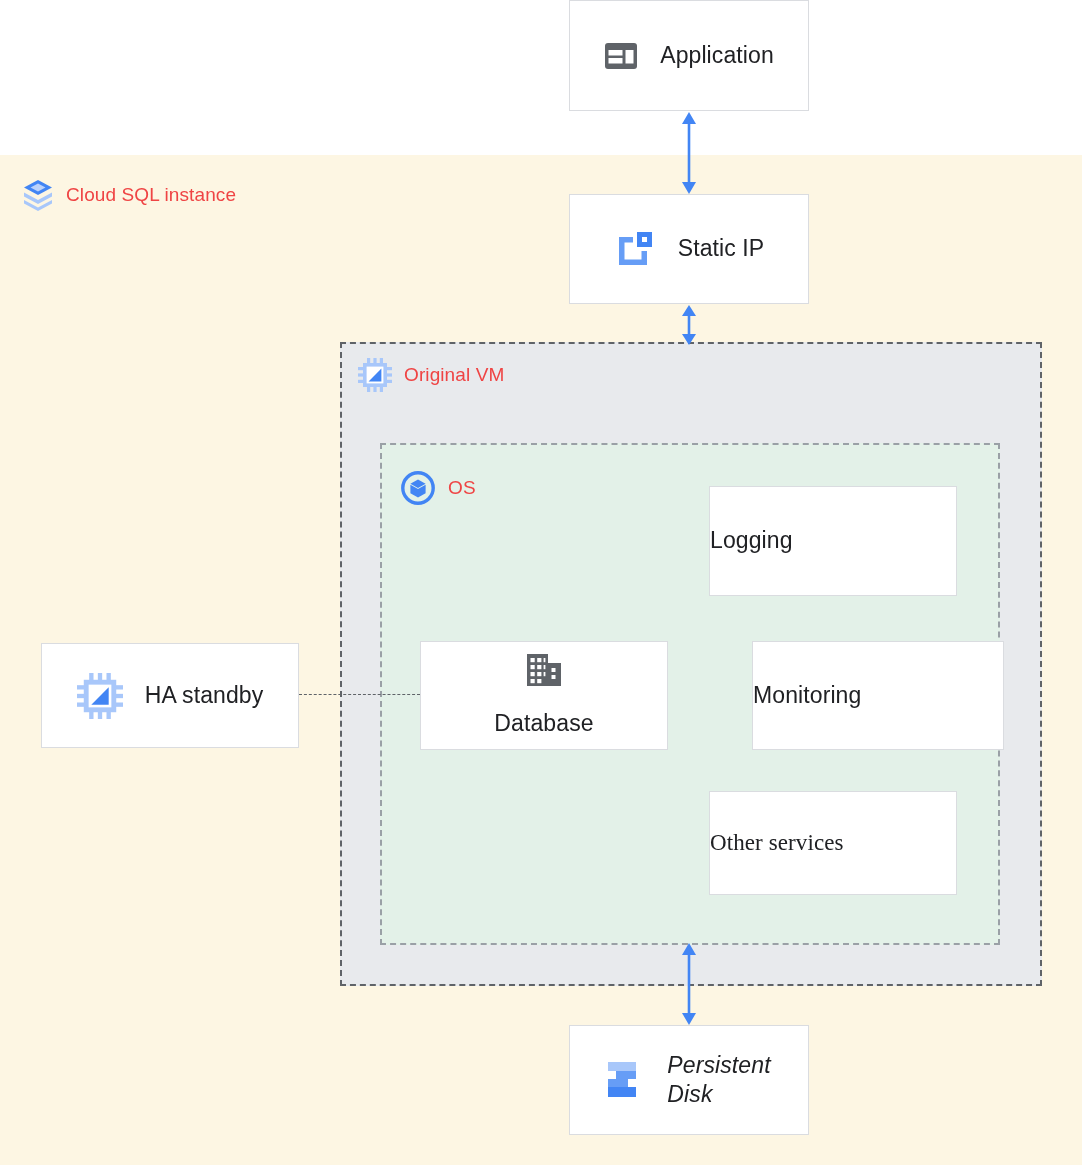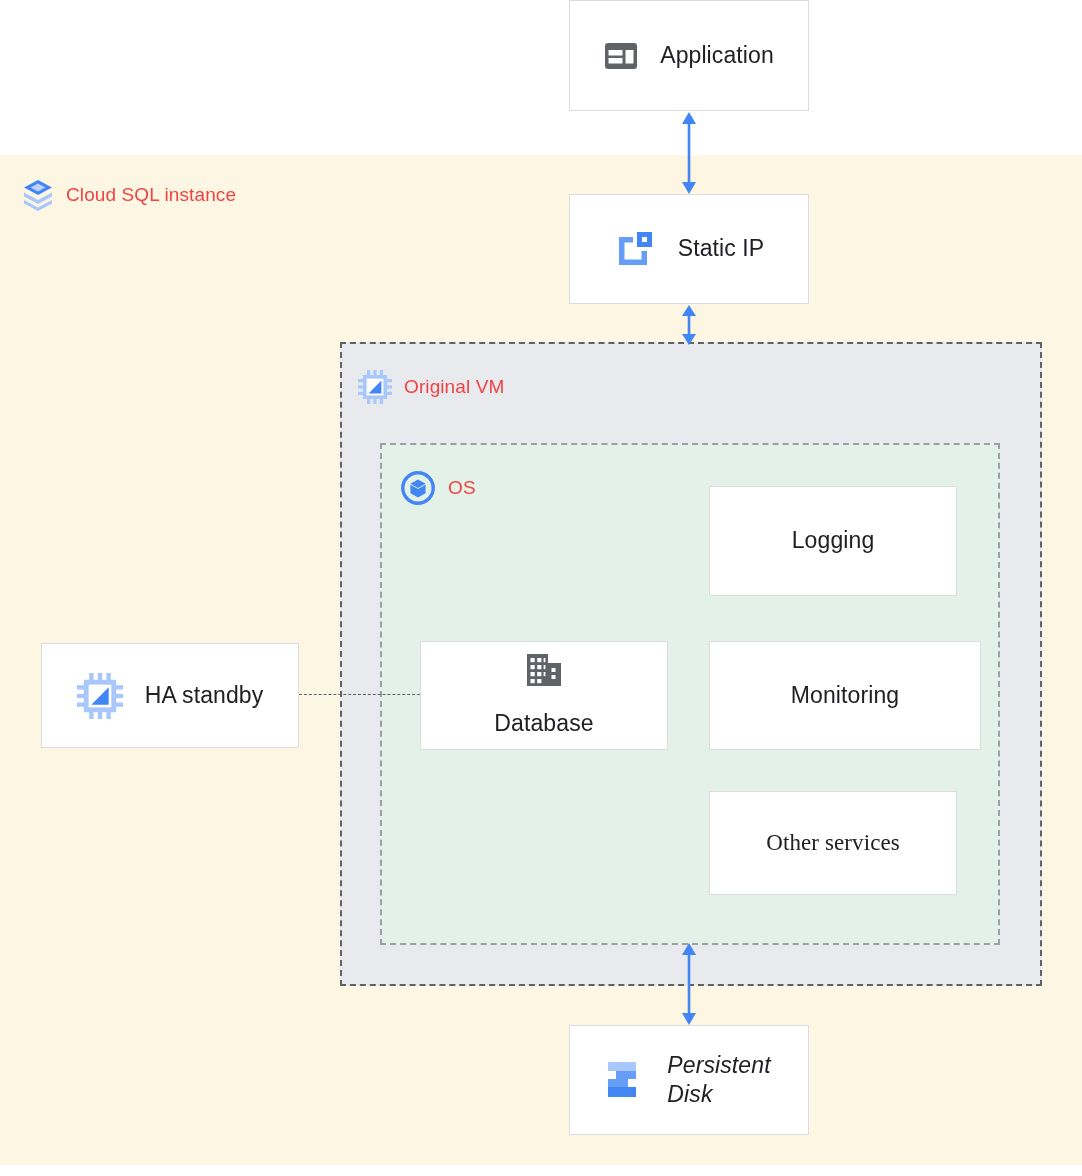--- a/index.html
+++ b/index.html
@@ -31,21 +31,21 @@
   #cloudsql-label .rl-text{font-size:19px;}
 
   
   .region-vm{
     position:absolute;
     left:340px;top:342px;width:702px;height:644px;
     background:#E8EAED;
     border:2px dashed #5F6368;
     box-sizing:border-box;
   }
-  #vm-label{left:358px;top:370px;}
+  #vm-label{left:358px;top:358px;}
   #vm-label .rl-text{font-size:19px;}
 
   
   .region-os{
     position:absolute;
     left:380px;top:443px;width:620px;height:502px;
     background:#E3F1E8;
     border:2px dashed #9AA0A6;
     box-sizing:border-box;
   }
@@ -62,29 +62,29 @@
     align-items:center;
     justify-content:center;
     gap:22px;
   }
   .node .node-label{
     font-size:23px;
     color:#202124;
     line-height:1.28;
     letter-spacing:.1px;
   }
-  .node.centered{justify-content:center;}
+  .node.centered{justify-content:flex-start;}
   .node.iconed{}
 
   #node-application{left:569px;top:0px;width:240px;height:111px;}
   #node-staticip   {left:569px;top:194px;width:240px;height:110px;}
   #node-hastandby  {left:41px; top:643px;width:258px;height:105px;}
   #node-database   {left:420px;top:641px;width:248px;height:109px;flex-direction:column;}
   #node-logging    {left:709px;top:486px;width:248px;height:110px;}
-  #node-monitoring {left:709px;top:641px;width:272px;height:109px;}
+  #node-monitoring {left:752px;top:641px;width:252px;height:109px;}
   #node-otherserv  {left:709px;top:791px;width:248px;height:104px;font-family:Liberation Serif, serif;}
   #node-persistent {left:569px;top:1025px;width:240px;height:110px;font-style:italic;}
 
   #node-persistent .node-label{white-space:pre-line;text-align:left;}
 
   
   .arrow{position:absolute;}
 
   
   .connector-dashed{

